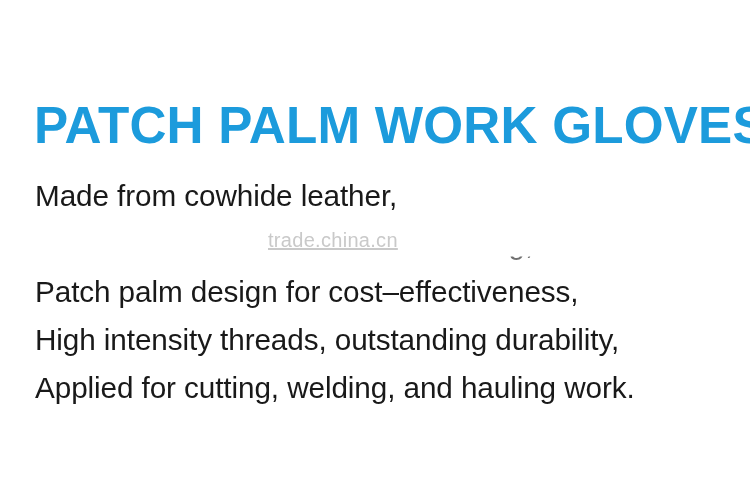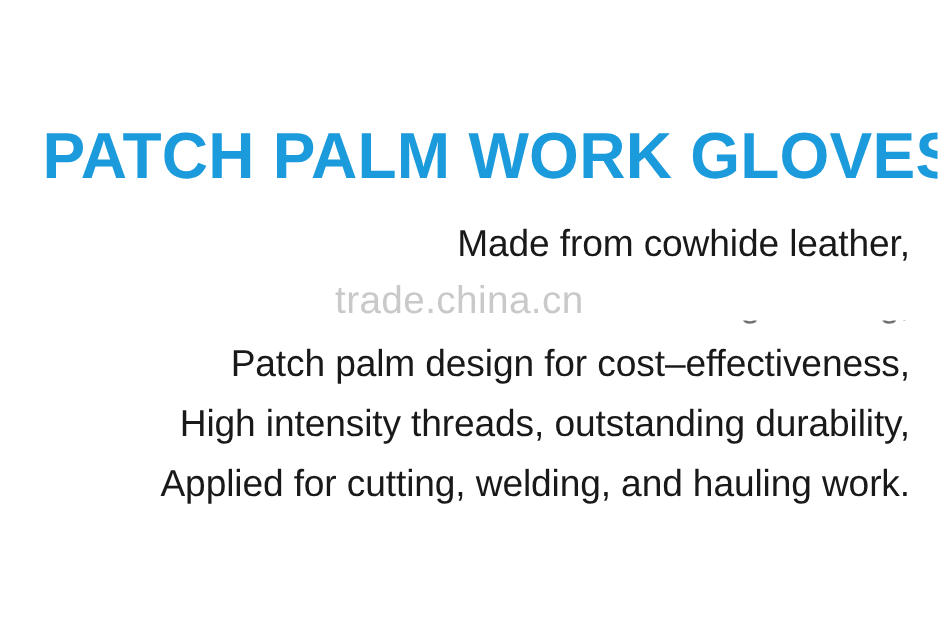--- a/index.html
+++ b/index.html
@@ -41,21 +41,20 @@
     transform: scaleX(0.985);
     transform-origin: left center;
   }
 
   
   .description {
     position: absolute;
     left: 35px;
     top: 172px;
     width: 700px;
-    text-align: right;
   }
 
   .desc-line {
     color: #191919;
     font-size: 30px;
     line-height: 48px;
     height: 48px;
     white-space: nowrap;
     font-weight: 400;
     letter-spacing: -0.1px;
@@ -91,27 +90,28 @@
     background: #ffffff;
     pointer-events: none;
   }
 
   
   .watermark {
     position: absolute;
     left: 268px;
     top: 221px;
     color: #c9c9c9;
-    font-size: 31px;
+    font-size: 20px;
     line-height: 38px;
     font-weight: 400;
     letter-spacing: 0.3px;
     white-space: nowrap;
     user-select: none;
     pointer-events: none;
+    text-decoration: underline;
   }
 </style>
 </head>
 <body>
 
 <div class="banner">
 
   <div class="product-title">PATCH PALM WORK GLOVES</div>
 
   <div class="description">

